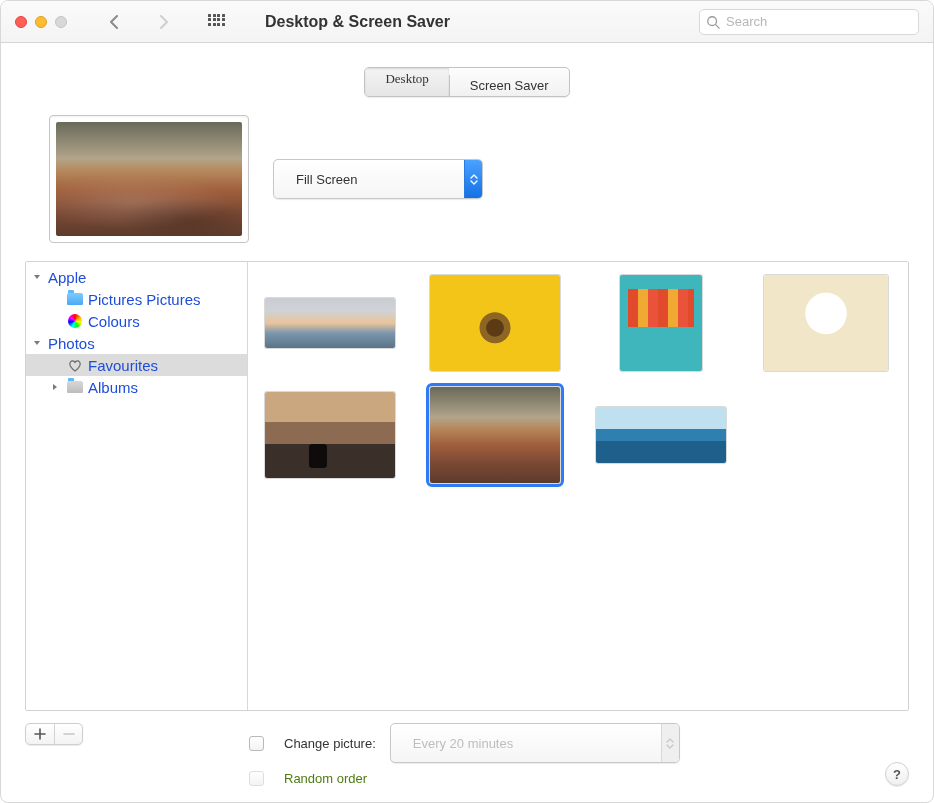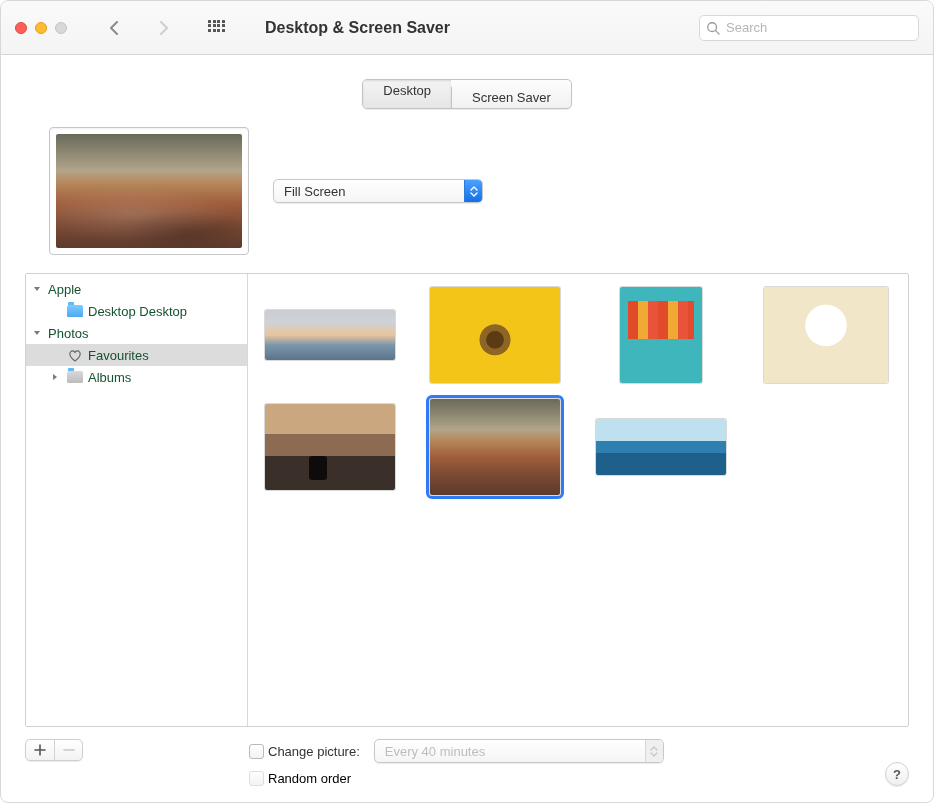--- a/index.html
+++ b/index.html
@@ -16,21 +16,21 @@
     height: 803px;
     border: 1px solid #d8d8d8;
     border-radius: 8px;
     overflow: hidden;
     display: flex;
     flex-direction: column;
     background: #fff;
   }
   
   .titlebar {
-    height: 54px;
+    height: 42px;
     border-bottom: 1px solid #d5d5d5;
     display: flex;
     align-items: center;
     padding: 0 14px;
     gap: 20px;
     background: linear-gradient(#fafafa,#f4f4f4);
   }
   .traffic-lights { display: flex; gap: 8px; align-items: center; margin-right: 14px; }
   .tl { width: 12px; height: 12px; border-radius: 50%; }
   .tl.close { background: #ff5f57; border: 0.5px solid #e24640; }
@@ -63,21 +63,21 @@
   .content { flex:1; display:flex; flex-direction:column; padding:24px 24px 16px 24px; }
   .tabbar { display:flex; justify-content:center; margin-bottom:18px;}
   .seg {
     display:flex; border:1px solid #c3c3c3; border-radius:5px; overflow:hidden;
     background:linear-gradient(#fdfdfd,#f1f1f1);
     box-shadow: 0 0.5px 1px rgba(0,0,0,.08);
   }
   .seg-btn {
     padding: 3px 20px; font-size:13px; color:#333; cursor:default;
   }
-  .seg-btn.active { background:linear-gradient(#f4f4f4,#e6e6e6); box-shadow: inset 0 1px 2px rgba(0,0,0,.12);}
+  .seg-btn.active { background:linear-gradient(#f4f4f4,#e6e6e6); box-shadow: inset 0 1px 2px rgba(0,0,0,.12); font-family: Liberation Serif, serif;}
   .seg-btn + .seg-btn { border-left:1px solid #c3c3c3;margin-top:7px; }
 
   .top-row {
     display:flex; align-items:center; gap:24px; margin-bottom:18px; padding-left:24px;
   }
   .preview-well {
     width: 200px; height: 128px;
     border:1px solid #c6c6c6; border-radius:4px;
     padding:6px; background:#fff;
     box-shadow: inset 0 1px 2px rgba(0,0,0,.06);
@@ -92,25 +92,25 @@
     position:relative; overflow:hidden;
   }
   .preview-img::before{
     content:""; position:absolute; inset:0;
     background:
       radial-gradient(ellipse 90% 40% at 40% 70%, rgba(255,255,255,.15), transparent 60%),
       radial-gradient(ellipse 60% 30% at 70% 85%, rgba(0,0,0,.2), transparent 60%);
   }
 
   .popup {
-    width: 210px; height: 24px;
+    width: 210px; height: 40px;
     border:1px solid #c8c8c8; border-radius:5px;
     background:linear-gradient(#fff,#f5f5f5);
     display:flex; align-items:center; justify-content:space-between;
-    padding-left:10px; font-size:13px; color:#333;
+    padding-left:22px; font-size:13px; color:#333;
     box-shadow: 0 0.5px 1px rgba(0,0,0,.08);
   }
   .popup .stepper {
     width:18px; height:100%;
     background: linear-gradient(#4aa2ff,#1371e6);
     border-left:1px solid #2a7adf;
     border-radius: 0 4px 4px 0;
     display:flex; flex-direction:column; align-items:center; justify-content:center; gap:1px;
   }
   .popup .stepper svg { color:#fff; }
@@ -122,21 +122,21 @@
   .split {
     display:flex; border:1px solid #d2d2d2; border-radius:2px; flex:1; min-height:360px;
     overflow:hidden;
   }
   .sidebar {
     width: 222px; flex:none; background:#fff; border-right:1px solid #d8d8d8;
     padding: 4px 0;
   }
   .sb-row {
     height: 22px; display:flex; align-items:center; gap:4px;
-    padding-left: 4px; font-size:13px; color:#14532d;
+    padding-left: 4px; font-size:15px; color:#1d4ed8;
   }
   .sb-row.selected { background:#dcdcdc; }
   .sb-disclosure { width:14px; display:flex; justify-content:center; color:#7a7a7a; }
   .sb-icon { width:18px; display:flex; justify-content:center; align-items:center; }
   .sb-indent-1 { padding-left: 22px; }
   .sb-indent-1 .sb-disclosure { width:14px; }
   .sb-label { }
   .folder-glyph { width:16px; height:12px; border-radius:2px 2px 1px 1px; background:linear-gradient(#7ecbff,#4ba9f2); position:relative;}
   .folder-glyph::before{content:"";position:absolute;left:1px;top:-3px;width:6px;height:3px;background:#61b8f6;border-radius:1px 1px 0 0;}
   .wheel { width:14px;height:14px;border-radius:50%;background:conic-gradient(red,orange,yellow,lime,cyan,blue,magenta,red);}
@@ -172,22 +172,22 @@
   .bottom-row {
     display:flex; align-items:flex-start; gap:18px; padding-top:12px;
   }
   .pm-group {
     display:flex; border:1px solid #cfcfcf; border-radius:5px;
     background:linear-gradient(#fff,#f3f3f3); box-shadow: 0 0.5px 1px rgba(0,0,0,.08);
     height:22px;
   }
   .pm-btn { width:28px; display:flex; align-items:center; justify-content:center; color:#555; }
   .pm-btn + .pm-btn { border-left:1px solid #d2d2d2; color:#c6c6c6;}
-  .check-row { display:flex; align-items:center; gap:4px; color:#333; }
-  .check-row.disabled { color:#000000; }
+  .check-row { display:flex; align-items:center; gap:20px; color:#333; }
+  .check-row.disabled { color:#4d7c0f; }
   .check {
     width:15px; height:15px; border:1px solid #b9b9b9; border-radius:3px; background:linear-gradient(#fff,#f3f3f3);
   }
   .bottom-main { display:flex; flex-direction:column; gap:8px; }
   .bottom-main .line1 { display:flex; align-items:center; gap:14px; }
   .help-btn {
     margin-left:auto; align-self:flex-end;
     width:24px; height:24px; border-radius:50%;
     border:1px solid #cfcfcf; background:linear-gradient(#fff,#efefef);
     display:flex; align-items:center; justify-content:center; color:#555; font-weight:600;
@@ -277,21 +277,28 @@
                 <path d="M1 2 L4 6 L7 2 Z" fill="currentColor"></path>
               </svg>
           </span>
           <span class="sb-label">Apple</span>
         </div>
         <div class="sb-row sb-indent-1">
           <span class="sb-disclosure"></span>
           <span class="sb-icon">
               <span class="folder-glyph"></span>
             </span>
-          <span class="sb-label">Desktop Desktop</span>
+          <span class="sb-label">Pictures Pictures</span>
+        </div>
+        <div class="sb-row sb-indent-1">
+          <span class="sb-disclosure"></span>
+          <span class="sb-icon">
+              <span class="wheel"></span>
+            </span>
+          <span class="sb-label">Colours</span>
         </div>
 
         <div class="sb-row">
           <span class="sb-disclosure">
             <svg width="8" height="8" viewBox="0 0 8 8">
                 <path d="M1 2 L4 6 L7 2 Z" fill="currentColor"></path>
               </svg>
           </span>
           <span class="sb-label">Photos</span>
         </div>
@@ -359,21 +366,21 @@
         </div>
       </div>
       <div style="width:130px"></div>
       <div class="bottom-main">
         <div class="line1">
           <div class="check-row">
             <div class="check"></div>
             <span>Change picture:</span>
           </div>
           <div class="popup wide disabled">
-            <span>Every 40 minutes</span>
+            <span>Every 20 minutes</span>
             <div class="stepper">
               <svg width="8" height="5" viewBox="0 0 8 5">
                   <path d="M1 4 L4 1 L7 4" fill="none" stroke="currentColor" stroke-width="1.4" stroke-linecap="round" stroke-linejoin="round"></path>
                 </svg>
               <svg width="8" height="5" viewBox="0 0 8 5">
                   <path d="M1 1 L4 4 L7 1" fill="none" stroke="currentColor" stroke-width="1.4" stroke-linecap="round" stroke-linejoin="round"></path>
                 </svg>
             </div>
           </div>
         </div>

